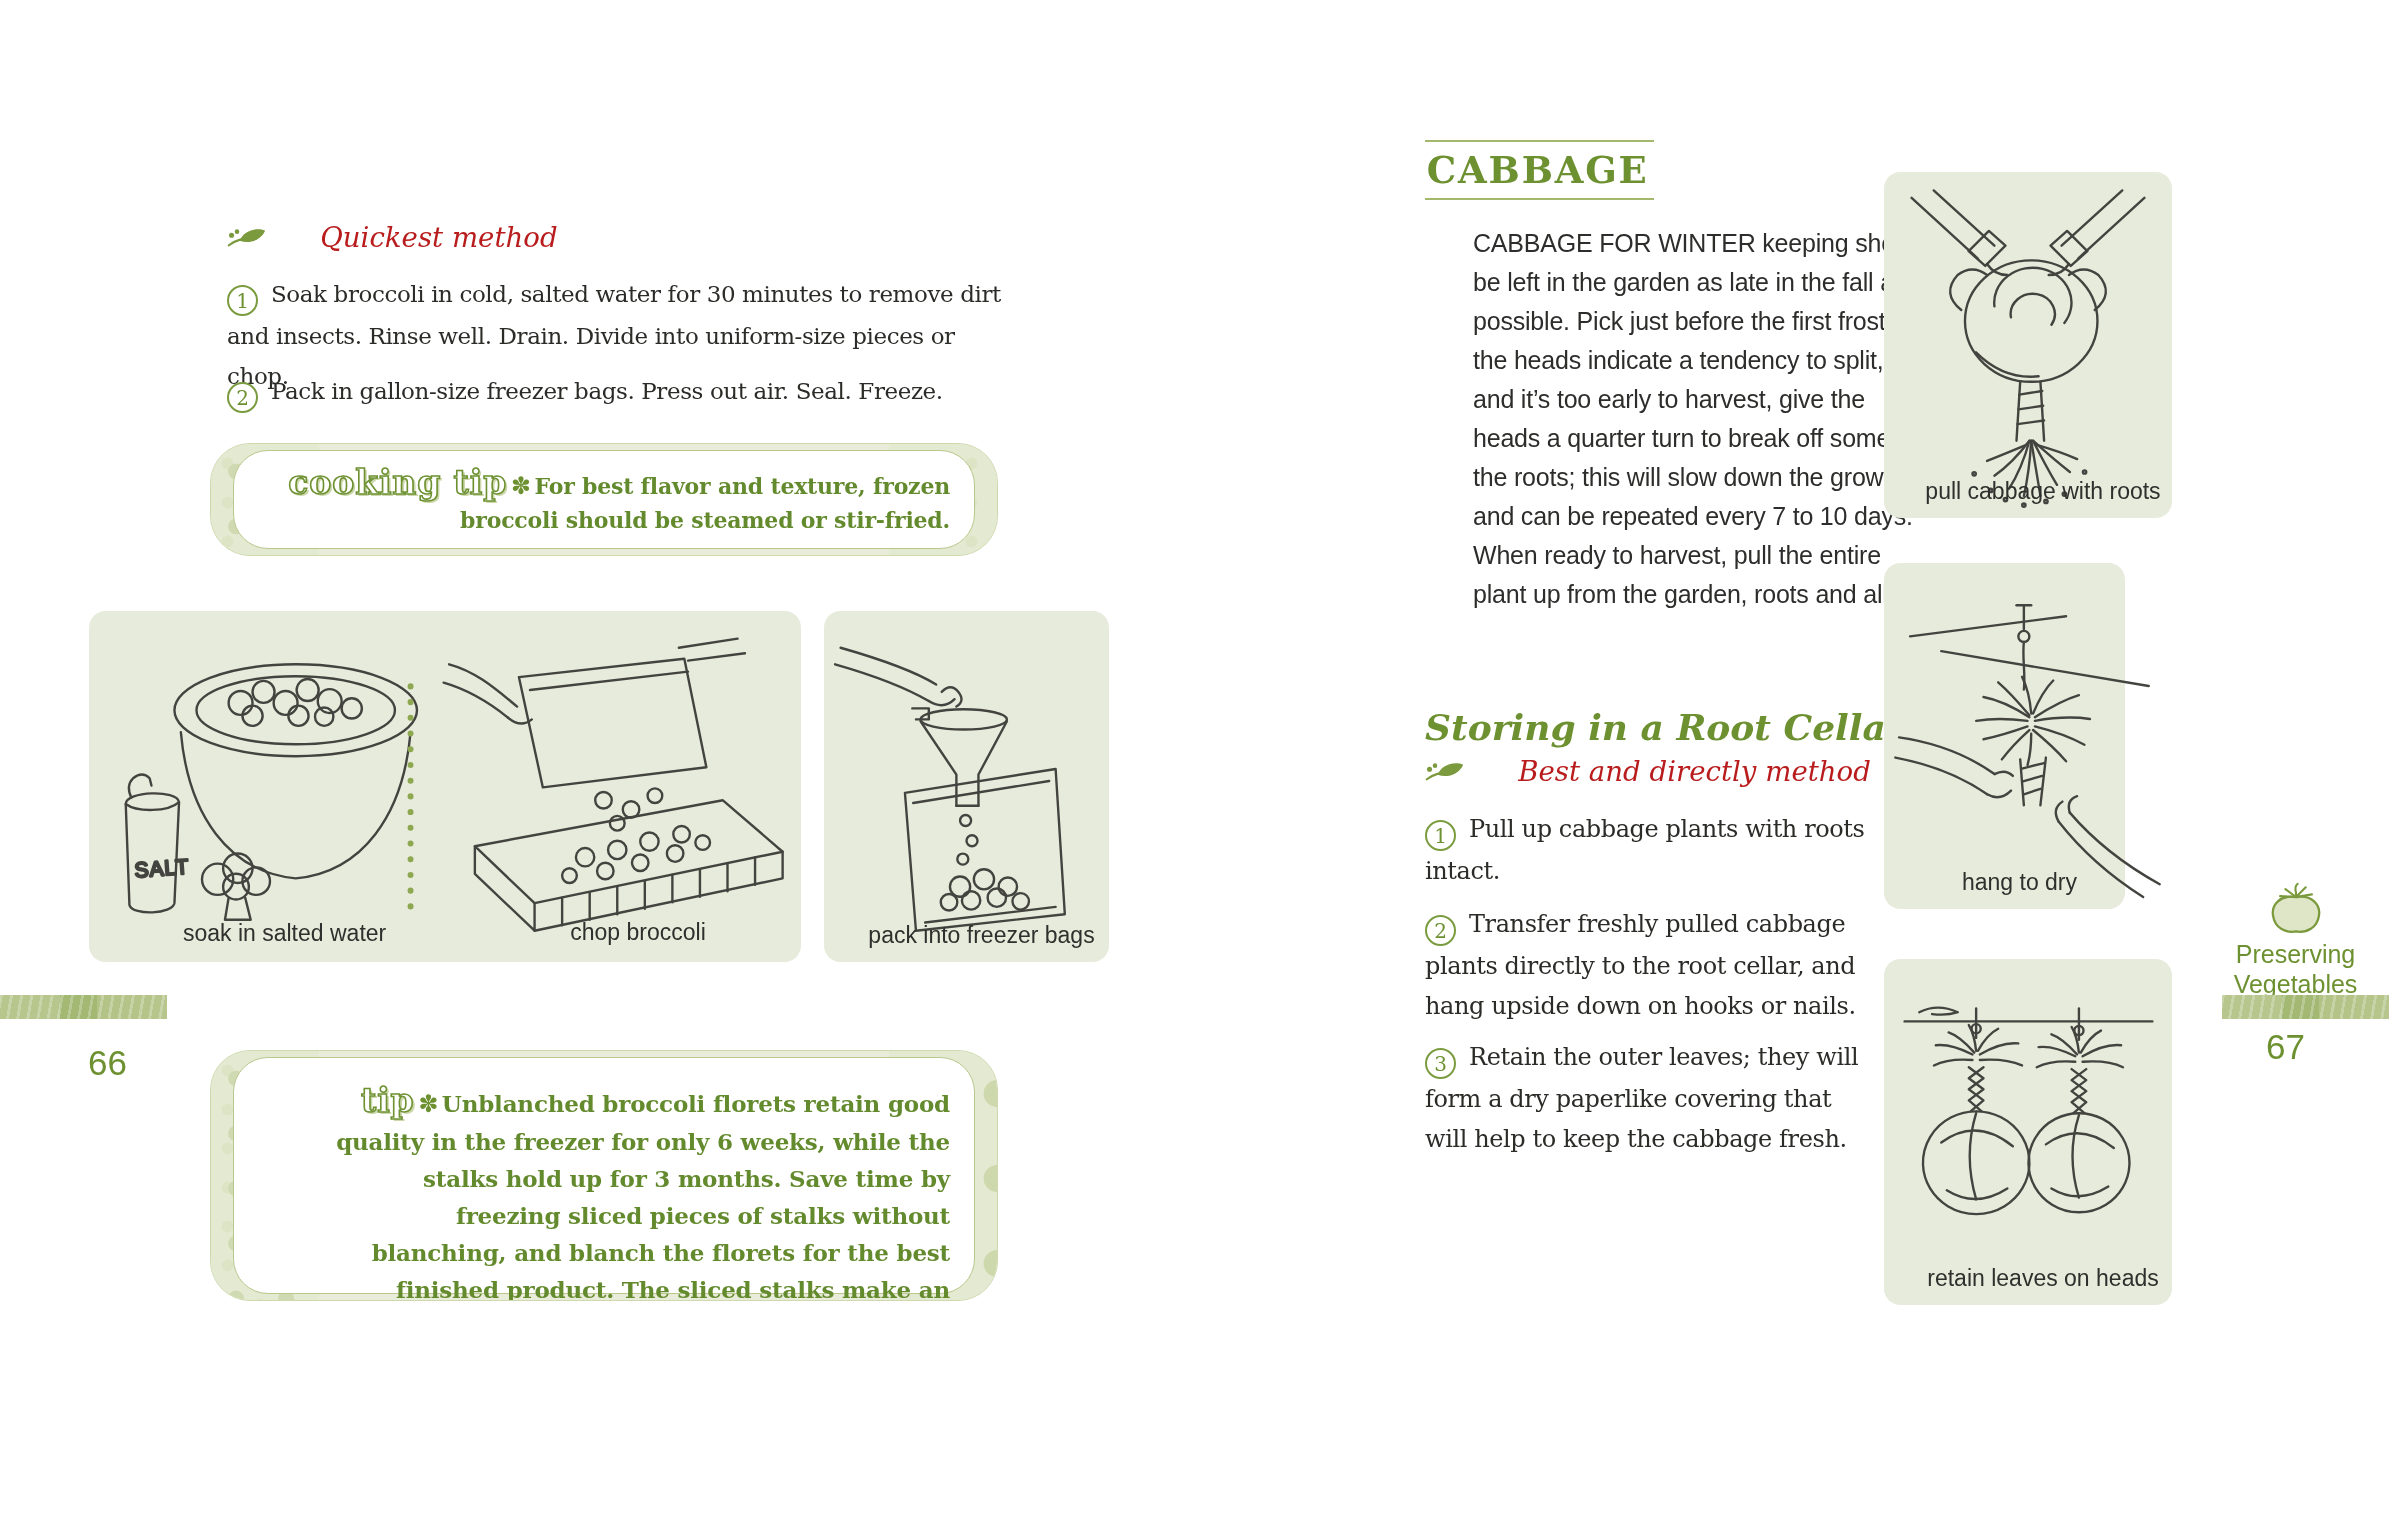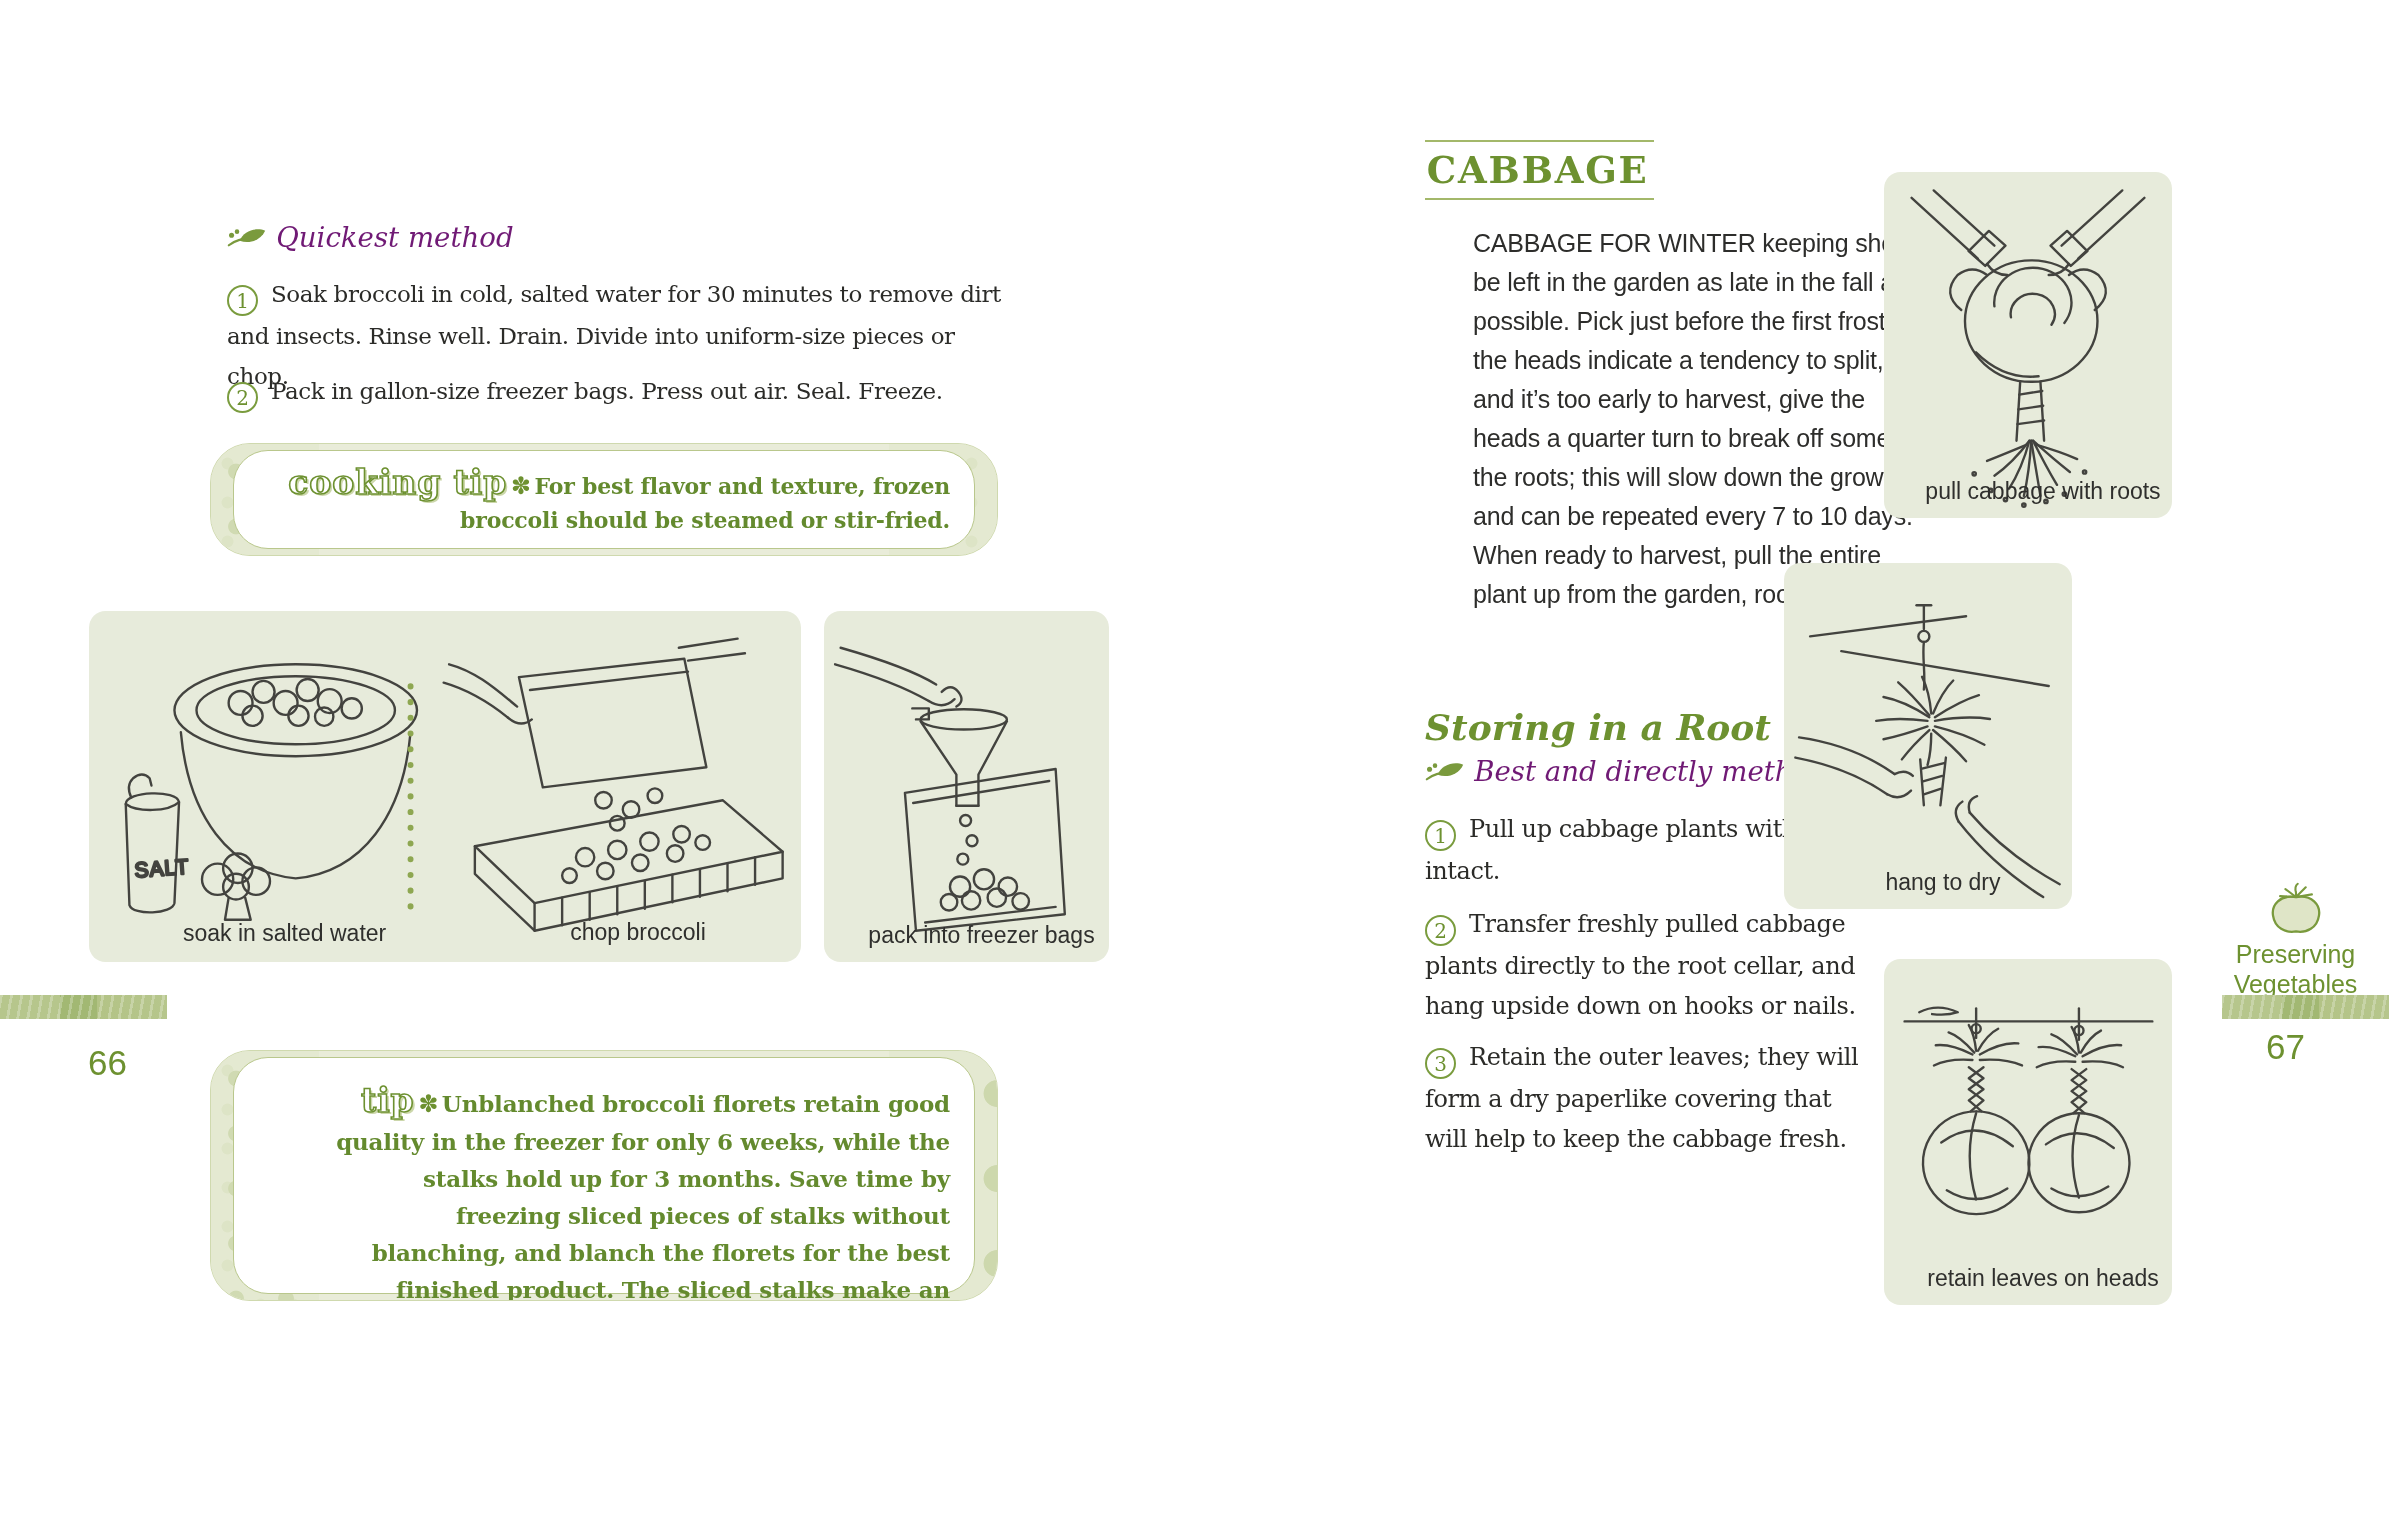--- a/index.html
+++ b/index.html
@@ -18,21 +18,21 @@
     font-size:38px; color:#6d9130; letter-spacing:0px; white-space:nowrap;
   }
   .cab-title {
     display:inline-block; font-family:"DejaVu Serif", serif; font-weight:bold;
     font-size:37px; color:#6d9130; letter-spacing:1.8px;
     border-top:2.8px solid #a3b86a; border-bottom:2.8px solid #a3b86a;
     padding:6.4px 5.5px 5.5px 1.8px;
   }
   .method { display:flex; align-items:center; gap:9.2px; }
   .method-text {
-    font-family:"DejaVu Serif", serif; font-style:italic; font-size:27.6px; color:#701a75;
+    font-family:"DejaVu Serif", serif; font-style:italic; font-size:27.6px; color:#b91c1c;margin-left:44px;
   }
   .leaf-svg { width:40px; height:26px; flex:0 0 auto; }
 
   
   .step {
     font-family:"DejaVu Serif", serif; font-size:23px; letter-spacing:-0.4px;
     line-height:40px; color:#2b2b28;
   }
   .step-r { font-size:24px; line-height:40px; }
   .stepnum {
@@ -331,21 +331,21 @@
           <circle cx="152" cy="362" r="1.8"></circle>
         <circle cx="176" cy="358" r="1.8"></circle>
           <circle cx="196" cy="350" r="1.8"></circle>
           <circle cx="98" cy="328" r="1.8"></circle>
           <circle cx="218" cy="326" r="1.8"></circle>
       </g>
     </svg>
     <div class="caption">pull cabbage with roots</div>
   </div>
 
-  <div class="abs panel" style="left:1784px; top:563px; width:288px; height:346px;">
+  <div class="abs panel" style="left:1884px; top:563px; width:241px; height:346px;">
     <svg viewBox="0 0 313 377" width="288" height="346">
       <g class="lineart">
 
         <path d="M28,80 L198,58"></path>
           <path d="M62,96 L288,134"></path>
         <path d="M152,46 L152,72"></path>
           <path d="M144,46 L160,46"></path>
         <circle cx="152" cy="80" r="6"></circle>
         <path d="M152,86 C150,104 154,120 152,138"></path>
 

